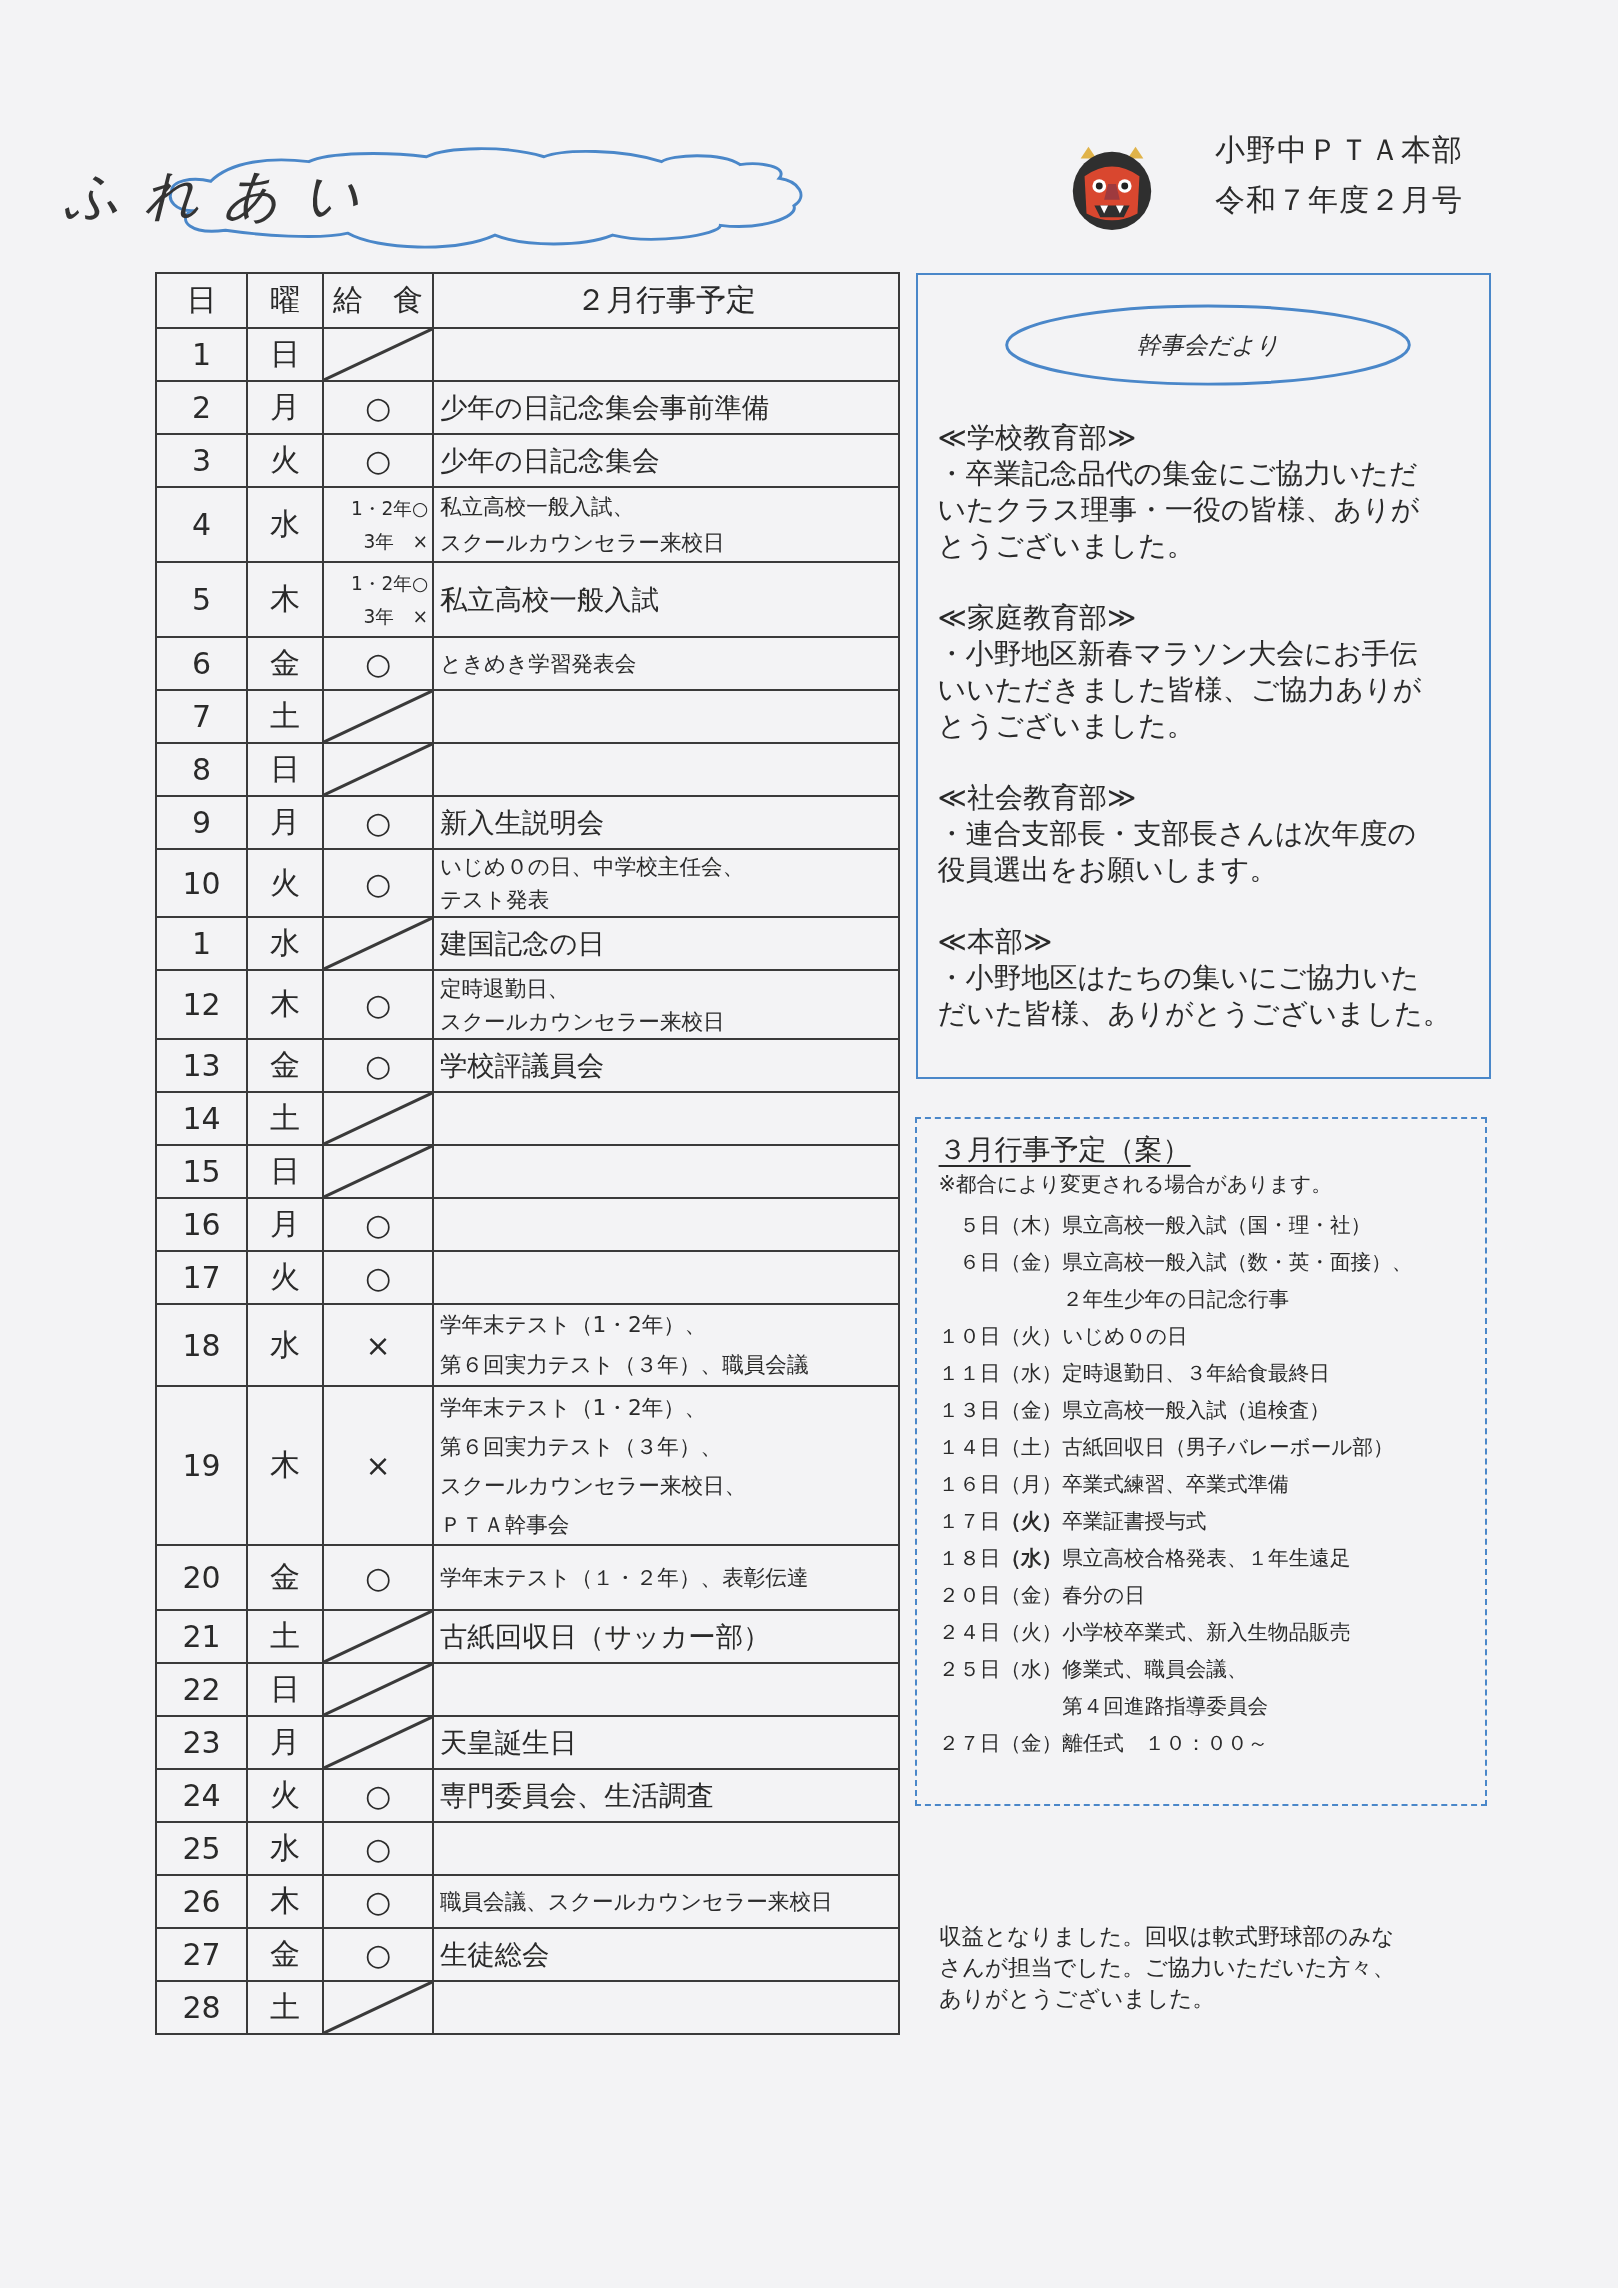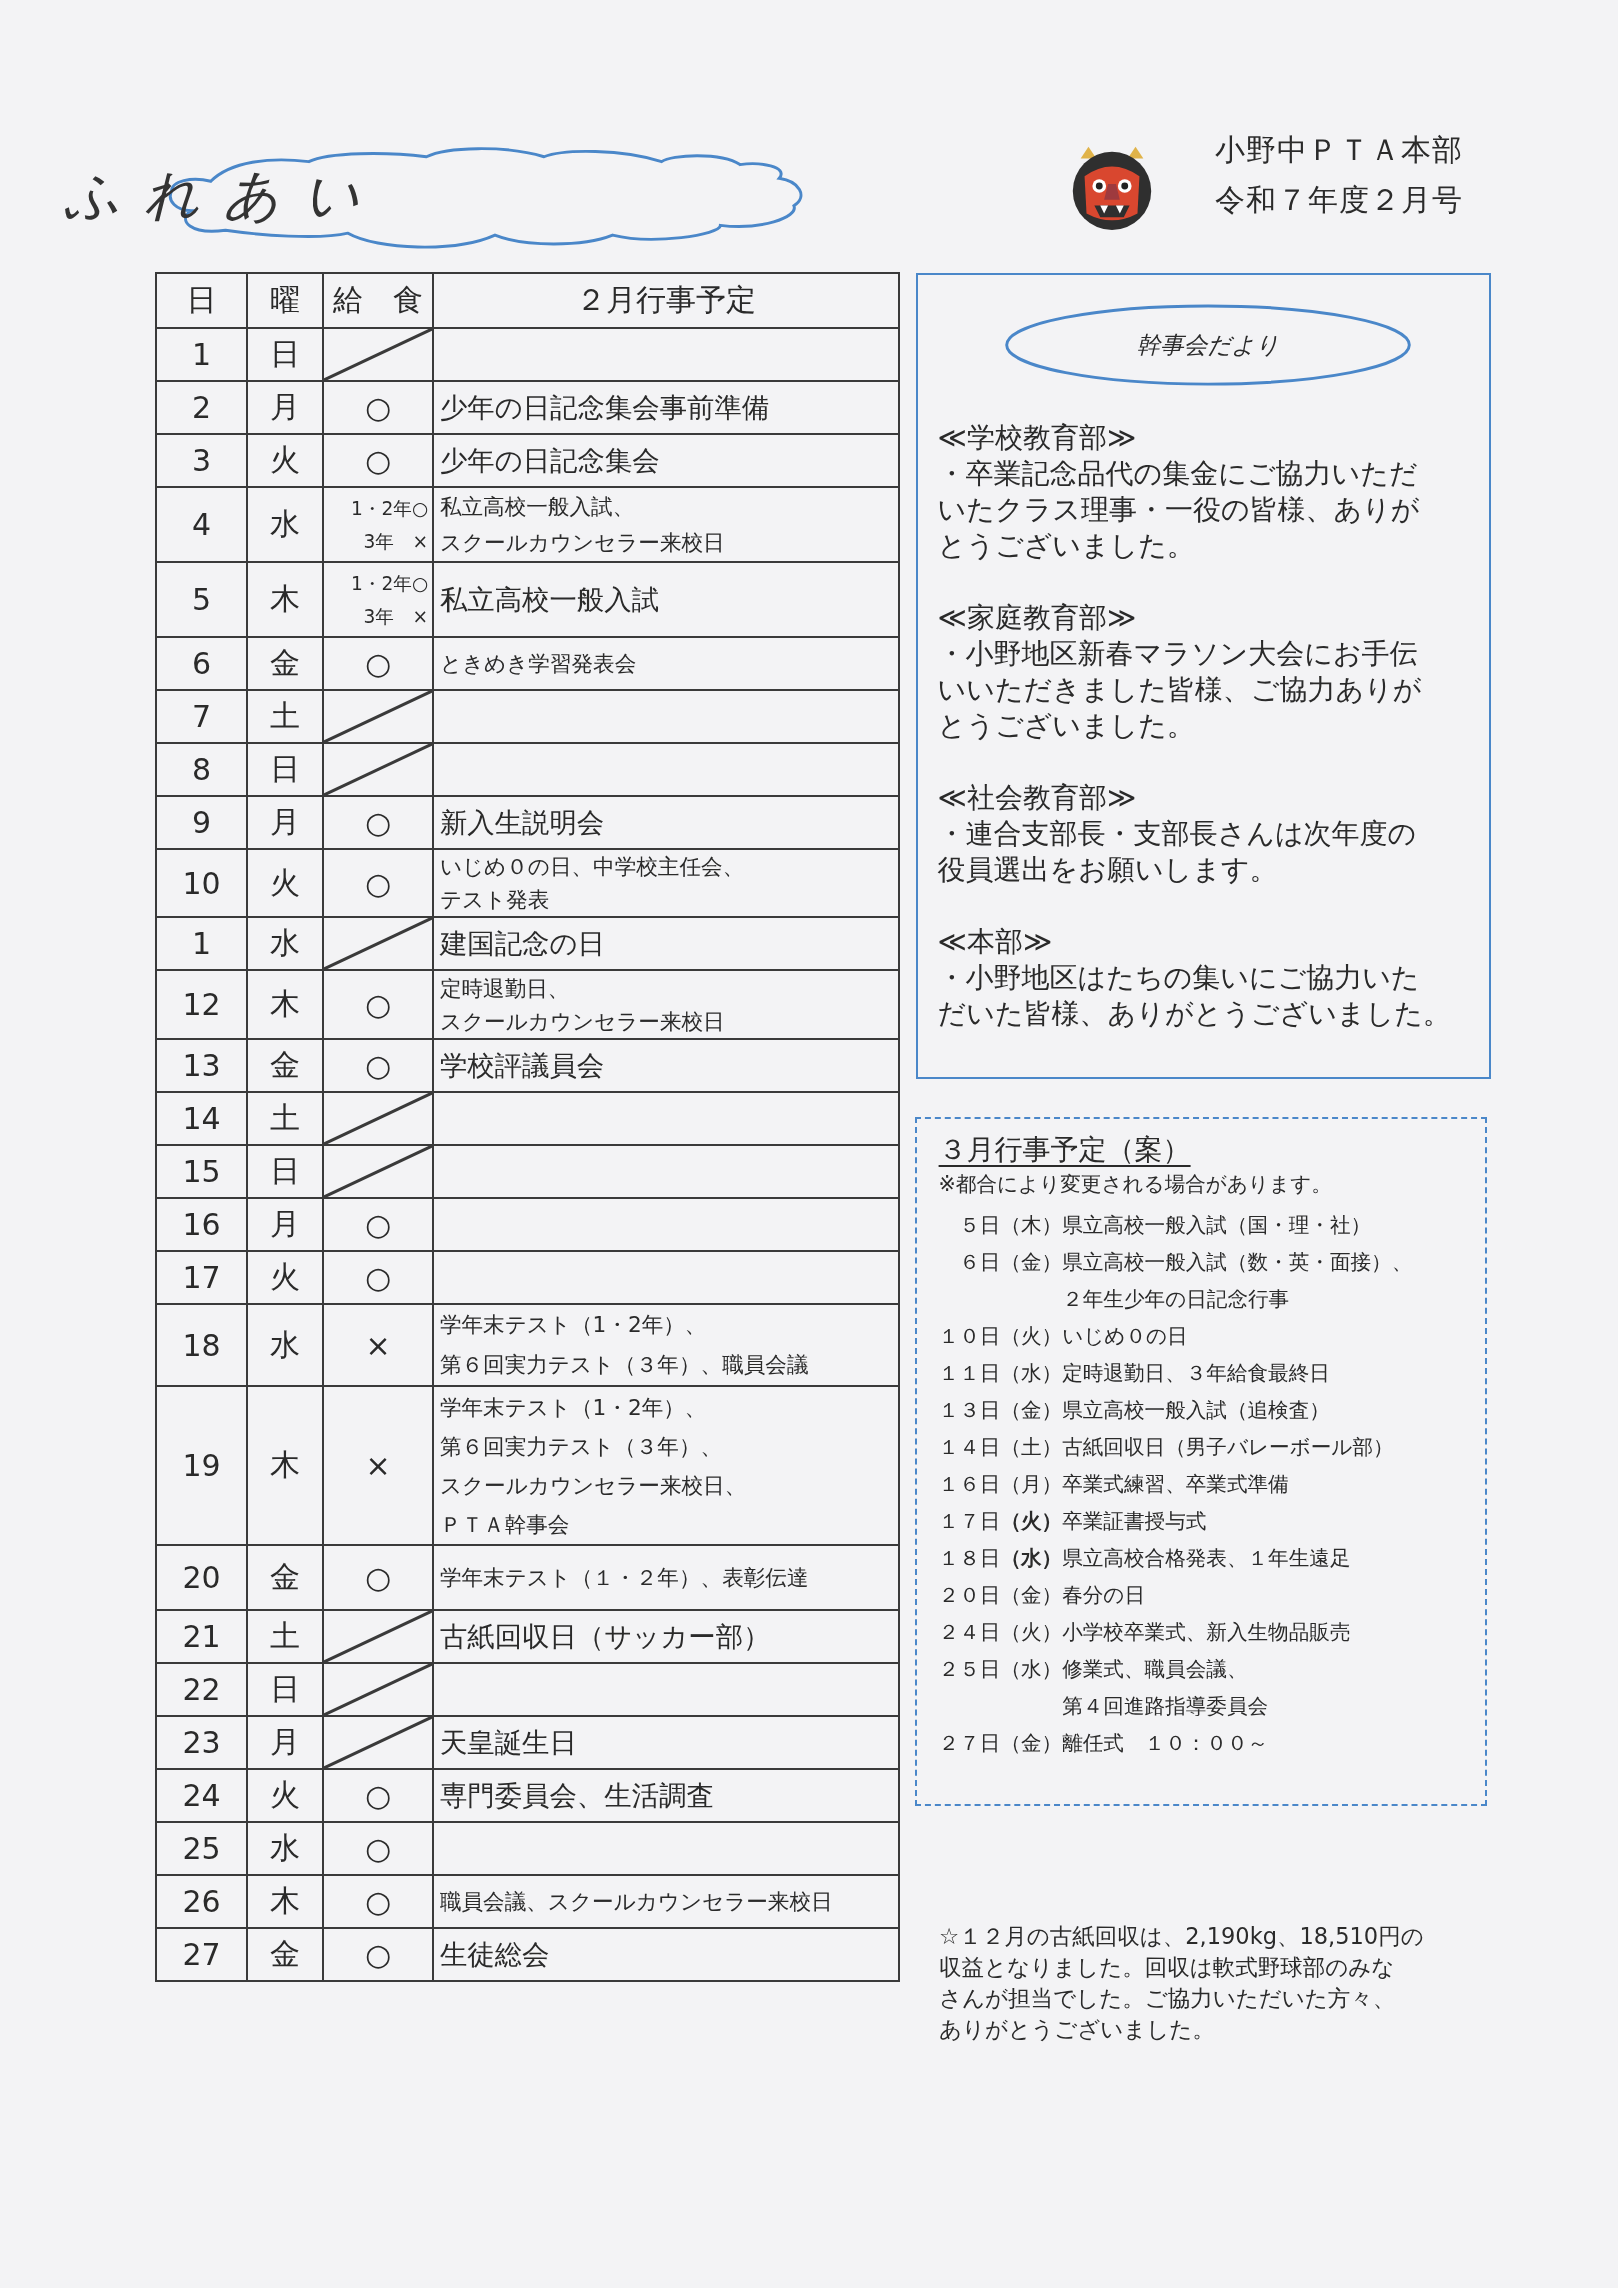--- a/index.html
+++ b/index.html
@@ -339,20 +339,30 @@
             <span class="ev-line">職員会議、スクールカウンセラー来校日</span>
           </td>
         </tr>
         <tr style="height: 53px;">
           <td class="c-day">27</td>
           <td class="c-wd">金</td>
           <td class="c-lu">○</td>
           <td class="c-ev">
             <span class="ev-line">生徒総会</span>
           </td>
+        </tr>
+        <tr style="height: 53px;">
+          <td class="c-day">28</td>
+          <td class="c-wd">土</td>
+          <td class="c-lu">
+            <svg class="slash" preserveAspectRatio="none" viewBox="0 0 100 100">
+              <line x1="0" y1="100" x2="100" y2="0" stroke="#3a3a3a" stroke-width="3" vector-effect="non-scaling-stroke"></line>
+            </svg>
+          </td>
+          <td class="c-ev"></td>
         </tr>
       </tbody>
   </table>
 </div>
 
 <div id="kanji" class="abs">
   <svg class="oval" width="412" height="86" viewBox="0 0 420 88">
     <ellipse cx="210" cy="44" rx="206" ry="40" fill="none" stroke="#4a87c9" stroke-width="3"></ellipse>
   </svg>
   <div class="oval-label">幹事会だより</div>
@@ -398,18 +408,17 @@
       <div class="mi"><span>１８日</span><b>（水）</b><span>県立高校合格発表、１年生遠足</span></div>
       <div class="mi"><span>２０日</span><span>（金）</span><span>春分の日</span></div>
       <div class="mi"><span>２４日</span><span>（火）</span><span>小学校卒業式、新入生物品販売</span></div>
       <div class="mi"><span>２５日</span><span>（水）</span><span>修業式、職員会議、</span></div>
       <div class="mi"><span></span><span></span><span>　　　　　　第４回進路指導委員会</span></div>
       <div class="mi"><span>２７日</span><span>（金）</span><span>離任式　１０：００～</span></div>
     </div>
 </div>
 
 <div id="paper" class="abs">
-  <div>☆１２月の古紙回収は、2,190kg、18,510円の</div>
   <div>収益となりました。回収は軟式野球部のみな</div>
   <div>さんが担当でした。ご協力いただいた方々、</div>
   <div>ありがとうございました。</div>
 </div>
 
 
 </body></html>

